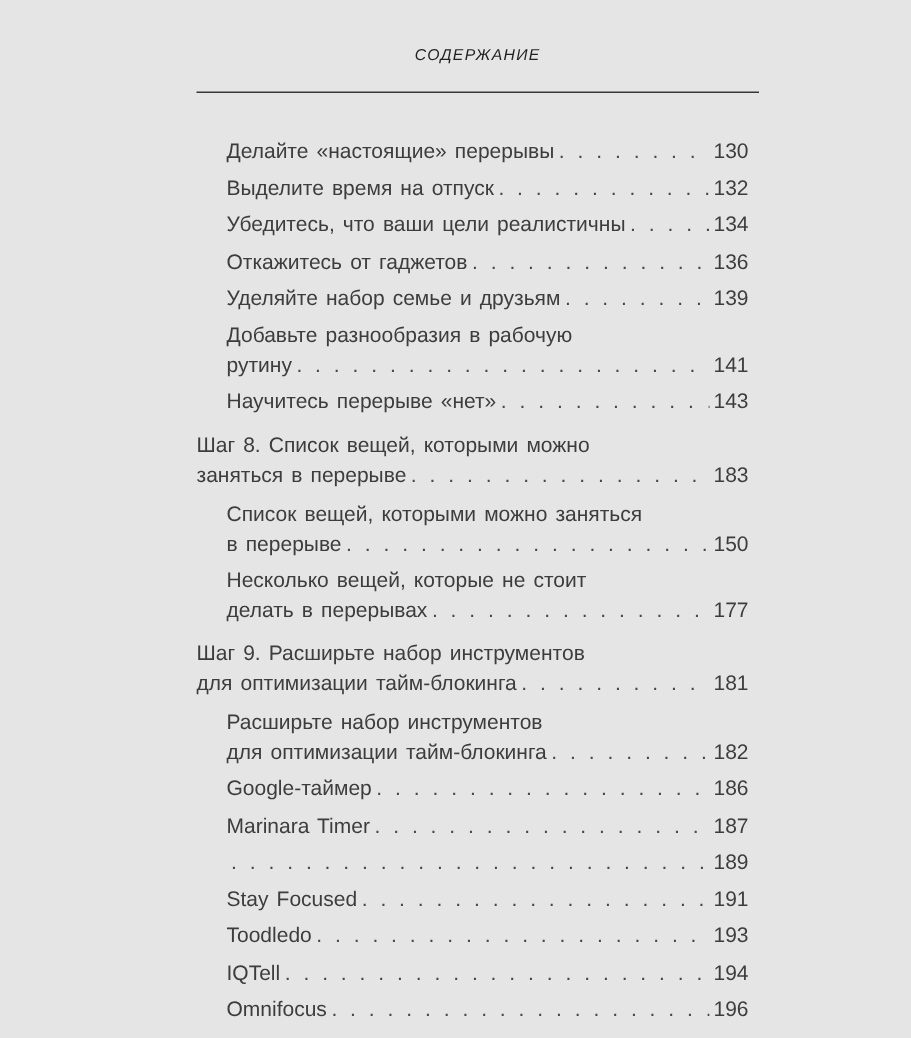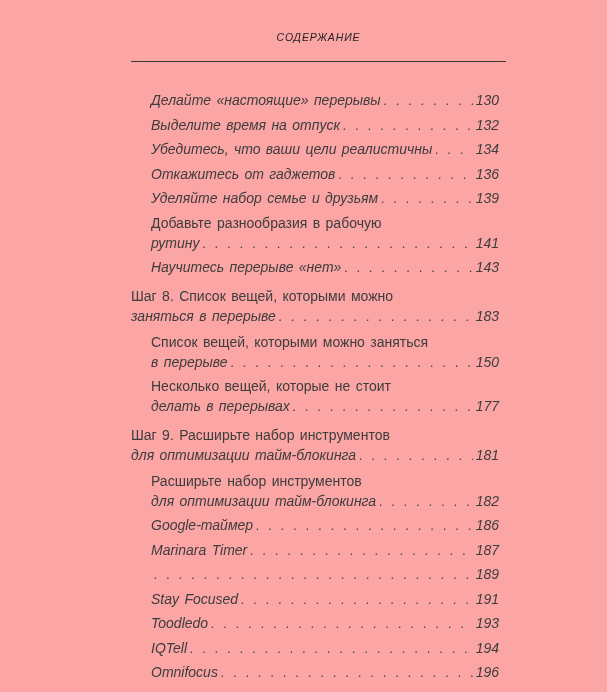--- a/index.html
+++ b/index.html
@@ -1,19 +1,19 @@
 <!DOCTYPE html>
 <html><head>
 <meta charset="utf-8">
 <style>
   html,body { margin:0; padding:0; background:#ffffff; }
   .page {
     position:relative;
     width:607px; height:692px;
-    background:#fca5a5;
+    background:#e5e5e5;
     overflow:hidden;
     font-family:"Liberation Sans", sans-serif;
     color:#3d3d3d;
     box-sizing:border-box;
   }
   .content {
     margin-left:131px;
     width:375px; 
     box-sizing:border-box;
   }
@@ -35,21 +35,21 @@
   }
   .toc {
     margin-top:28px;
     font-size:14px;
     line-height:20px;
     word-spacing:1.5px;
   }
   .entry { margin-bottom:4.5px; padding-right:7px; }
   .entry.sub { padding-left:20px; }
   .entry.chapter { margin-top:9px; margin-bottom:5.5px; padding-left:0; }
-  .row { display:flex; align-items:flex-start;font-style:italic; }
+  .row { display:flex; align-items:flex-start; }
   .row .text { white-space:nowrap; }
   .leader {
     flex:1 1 auto;
     overflow:hidden;
     white-space:nowrap;
     min-width:10px;
     color:#474747;
   }
   .leader::after {
     content:". . . . . . . . . . . . . . . . . . . . . . . . . . . . . . . . . . . . . . . . . . . . . . . . . . . .";

